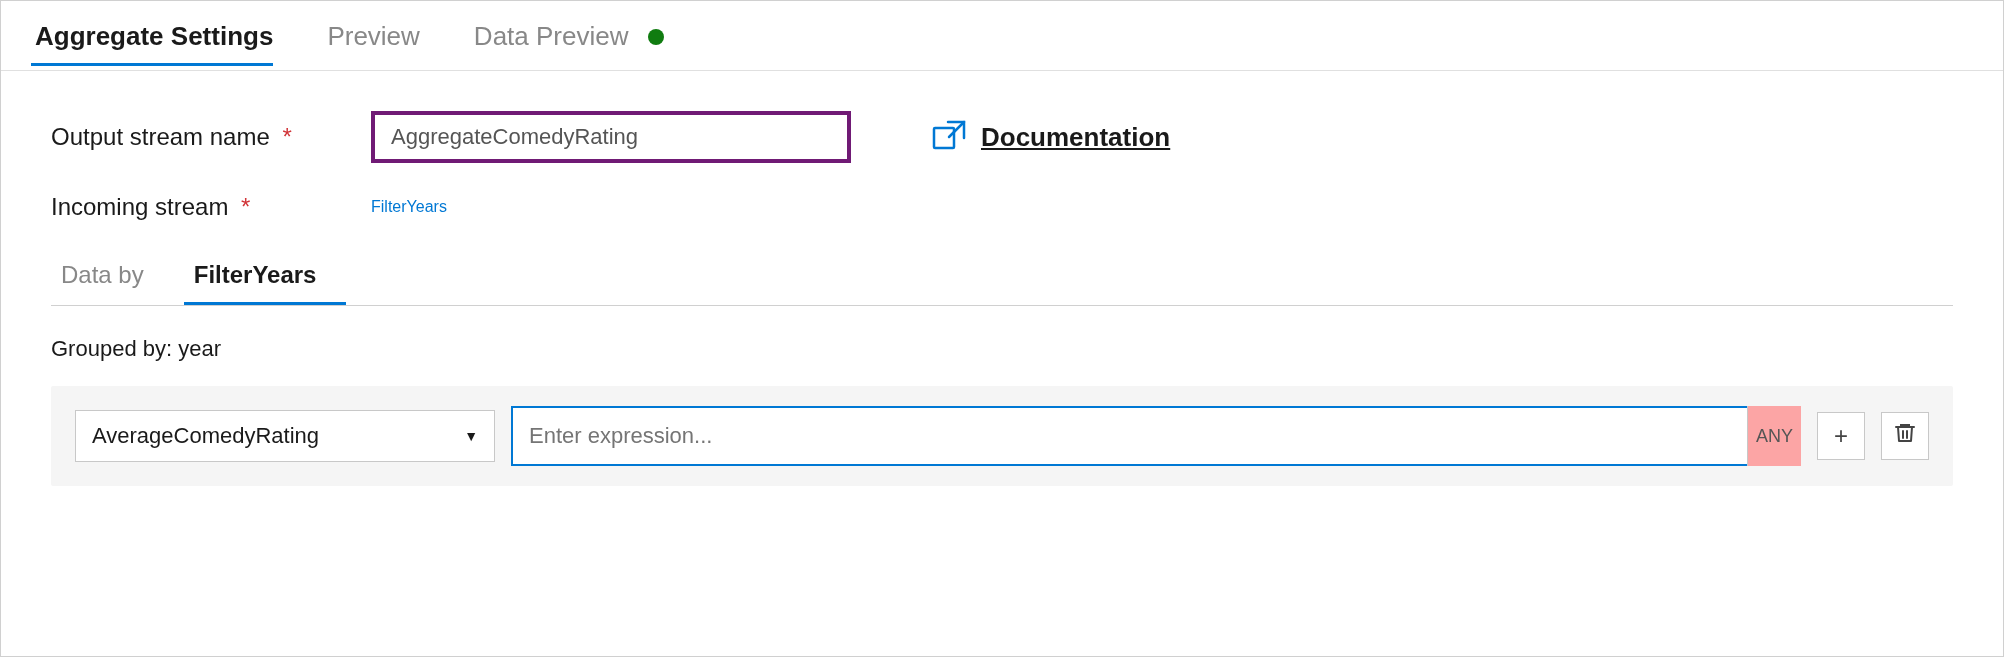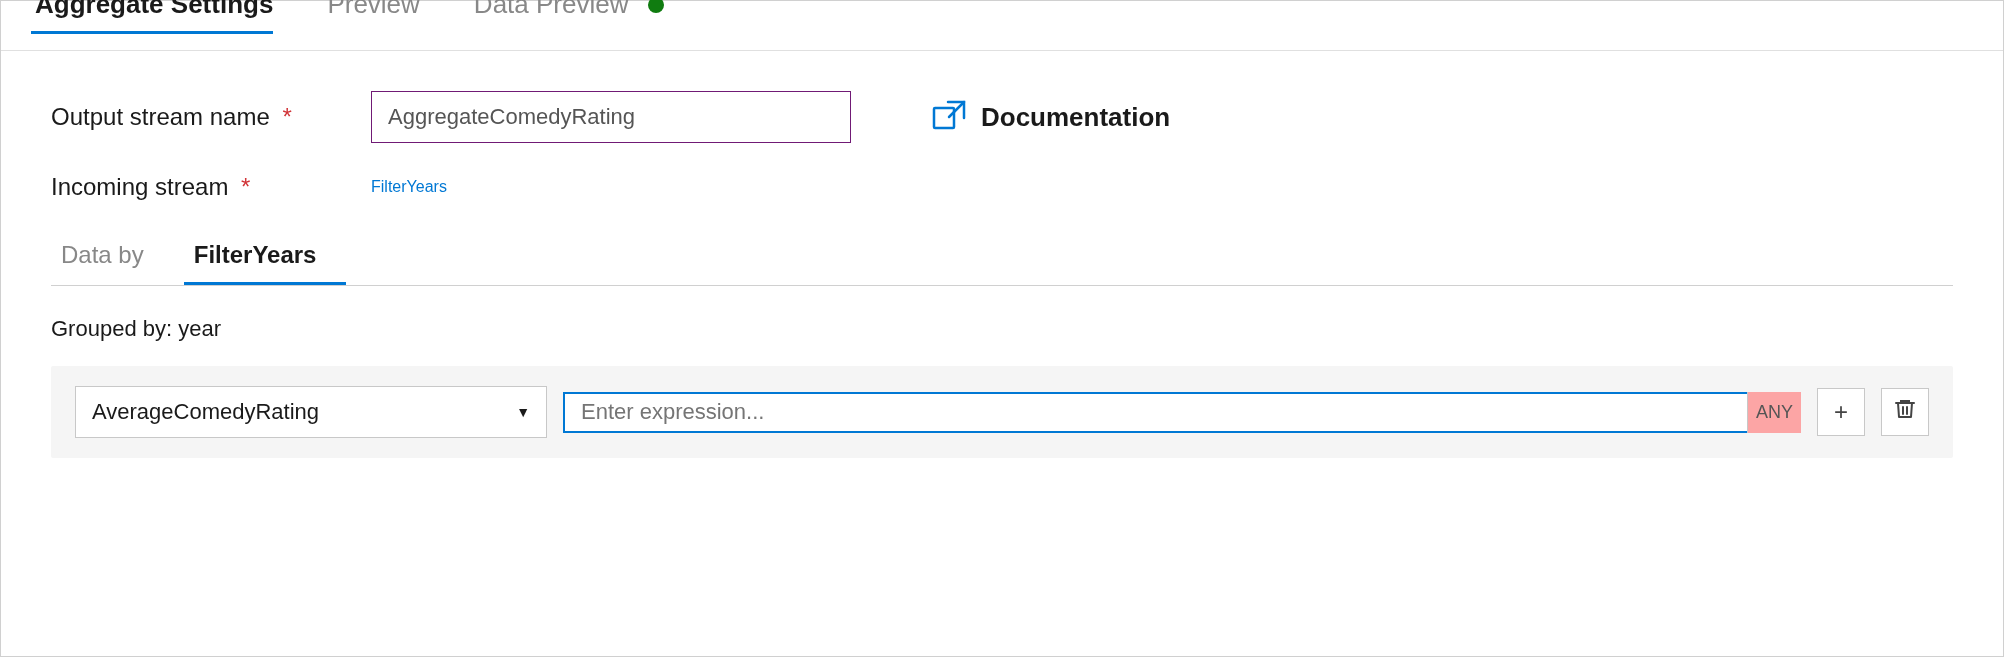--- a/index.html
+++ b/index.html
@@ -23,22 +23,22 @@
       border: 1px solid #d0d0d0;
       display: flex;
       flex-direction: column;
     }
 
     
     .tab-bar {
       display: flex;
       align-items: flex-end;
       border-bottom: 1px solid #e0e0e0;
-      padding: 16px 30px;
-      height: 50px;
+      padding: 4px 30px;
+      height: 70px;
       flex-shrink: 0;
     }
 
     .tab {
       padding: 0 20px 14px 4px;
       font-size: 26px;
       color: #888;
       cursor: pointer;
       margin-right: 30px;
       position: relative;
@@ -95,21 +95,21 @@
     }
 
     .required-star {
       color: #d13438;
       margin-left: 6px;
     }
 
     .form-input {
       width: 480px;
       height: 52px;
-      border: 1px solid #701a75;
+      border: 4px solid #701a75;
       padding: 4px 16px;
       font-size: 22px;
       color: #555;
       outline: none;
       background: #fff;
     }
 
     
     .doc-area {
       margin-left: 80px;
@@ -122,20 +122,21 @@
       width: 36px;
       height: 36px;
       color: #0078d4;
       flex-shrink: 0;
     }
 
     .doc-label {
       font-size: 26px;
       font-weight: 700;
       color: #1a1a1a;
+      text-decoration: underline;
     }
 
     
     .stream-link {
       font-size: 16px;
       color: #0078d4;
       cursor: pointer;
       text-decoration: none;
     }
 
@@ -185,21 +186,21 @@
       align-items: center;
       gap: 16px;
       background: #f5f5f5;
       padding: 20px 24px;
       border-radius: 2px;
     }
 
     .column-dropdown {
       display: flex;
       align-items: center;
-      width: 472px;
+      width: 420px;
       height: 52px;
       border: 1px solid #c8c8c8;
       background: #fff;
       padding: 0 16px;
       cursor: pointer;
       flex-shrink: 0;
       justify-content: space-between;
     }
 
     .column-dropdown-text {
@@ -208,21 +209,21 @@
     }
 
     .dropdown-arrow {
       font-size: 14px;
       color: #1a1a1a;
     }
 
     .expression-input-wrapper {
       flex: 1;
       position: relative;
-      height: 41px;
+      height: 60px;
     }
 
     .expression-input {
       width: 100%;
       height: 100%;
       border: 2px solid #0078d4;
       padding: 0 60px 0 16px;
       font-size: 22px;
       color: #888;
       outline: none;

